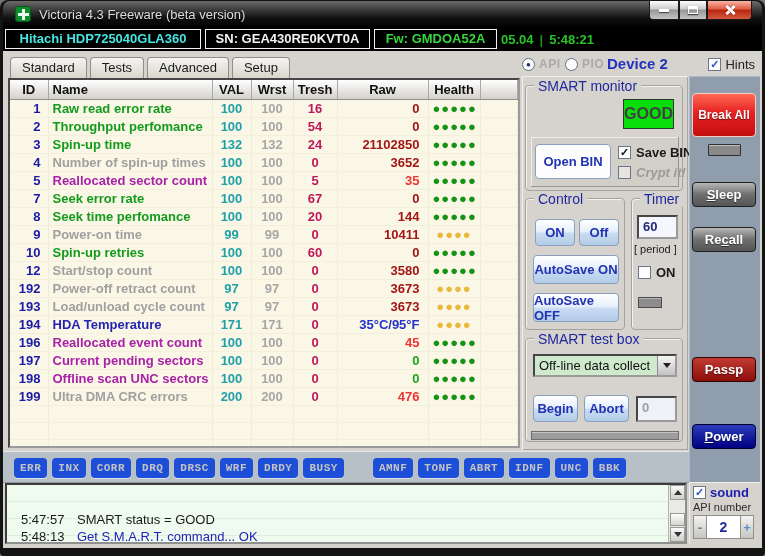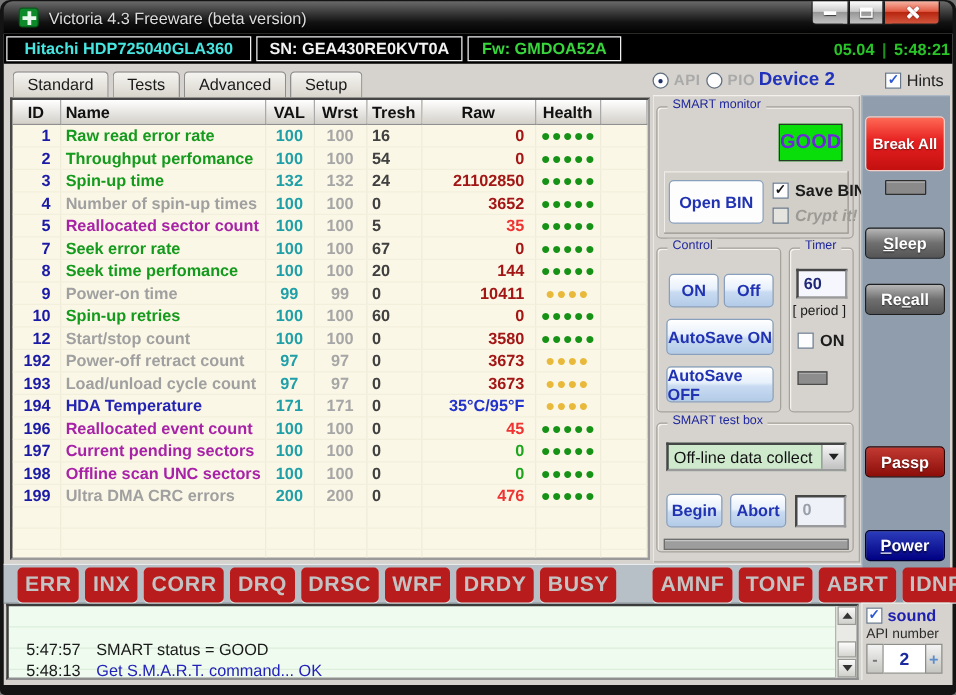--- a/index.html
+++ b/index.html
@@ -24,21 +24,21 @@
   .wbtn.close i::after{transform:rotate(-45deg);}
   
   .client{position:relative;width:759px;height:521px;background:#d6d3ce;}
   
   .infobar{position:absolute;left:0;top:0;width:759px;height:24px;background:#000;display:flex;align-items:center;padding:0 2px;font-weight:bold;font-size:13px;}
   .ibox{border:1px solid #f2f2f2;background:#000;height:20px;line-height:18px;text-align:center;margin-right:4px;white-space:nowrap;overflow:hidden;}
   .ib-model{width:196px;color:#46e5e0;}
   .ib-serial{width:165px;color:#f2f2f2;}
   .ib-fw{width:123px;color:#38d53c;}
   .ib-cap{width:175px;color:#e8e23c;}
-  .ib-time{flex:1;color:#28c428;border:none;display:flex;align-items:center;justify-content:flex-end;gap:6px;}
+  .ib-time{flex:1;color:#28c428;border:none;display:flex;align-items:center;justify-content:flex-start;gap:6px;}
   .ib-time .sep{color:#1d8f1d;}
   
   .tabrow{position:absolute;left:0;top:24px;width:759px;height:27px;}
   .tabs{position:absolute;left:7px;bottom:0;display:flex;align-items:flex-end;}
   .tab{height:21px;line-height:20px;padding:0 11px;font-size:13px;color:#1a1a1a;background:linear-gradient(180deg,#f5f4f0,#d8d5cc);border:1px solid #8e8e8e;border-bottom:none;border-radius:4px 4px 0 0;margin-right:3px;}
   .tab.active{height:25px;line-height:24px;font-weight:bold;background:linear-gradient(180deg,#fdfdfc,#e9e6df);position:relative;z-index:2;}
   .trr{position:absolute;top:6px;display:flex;align-items:center;gap:4px;}
   .radio{width:13px;height:13px;border-radius:50%;background:#fdfdfd;border:1px solid #5f6e7e;display:inline-block;text-align:center;line-height:12px;font-size:8px;color:#20306a;}
   .rlabel{color:#a9a9a9;font-size:12px;font-weight:bold;letter-spacing:.5px;}
   .device{color:#2233bb;font-size:15px;font-weight:bold;}
@@ -48,38 +48,38 @@
   .hlabel{font-size:13px;color:#222;}
   
   .grid{position:absolute;left:5px;top:51px;width:512px;height:370px;border:2px inset #9a9a9a;background:#fbf7e6;overflow:hidden;}
   table.sg{border-collapse:collapse;table-layout:fixed;width:100%;padding-left:40px;}
   table.sg th{height:19px;background:linear-gradient(180deg,#ffffff,#d3d0c9);border-right:1px solid #aaa;border-bottom:1px solid #8f8f8f;font-size:13px;color:#111;padding:0 4px;white-space:nowrap;overflow:hidden;}
   table.sg td{height:17px;line-height:17px;font-size:13px;font-weight:bold;padding:0 4px;white-space:nowrap;overflow:hidden;border-bottom:1px solid #f3efdd;border-right:1px solid #f0ecda;}
   col.w-id{width:38px}col.w-name{width:164px}col.w-val{width:39px}col.w-wrst{width:42px}col.w-tresh{width:44px}col.w-raw{width:91px}col.w-health{width:52px}col.w-x{width:auto}
   .c-id{text-align:right;color:#1a1aa6;padding-right:7px!important;}
   .c-val{text-align:center;color:#1f9fa8;}
   .c-wrst{text-align:center;color:#a6a6a6;}
-  .c-tresh{color:#404040;}
+  .c-tresh{text-align:center;color:#be185d;}
   .c-raw{text-align:right;padding-right:8px!important;}
   .c-health{text-align:center;font-size:11px;letter-spacing:1px;}
   .n-green{color:#149a1d}.n-gray{color:#a0a0a0}.n-purple{color:#a722a7}.n-navy{color:#2424b4}
   .r-maroon{color:#a31616}.r-red{color:#ef3333}.r-green{color:#1da51d}.r-blue{color:#2233cc}
   .d-green{color:#169316}.d-yellow{color:#e9b93c}
   th.h-name,td.c-name{text-align:left;}
   
   .monitor{position:absolute;left:519px;top:49px;width:166px;height:374px;background:#d6d3ce;box-shadow:inset 1px 1px 0 #f2f0ec,inset -1px -1px 0 #a9a6a0;}
   .group{position:absolute;border:1px solid #a5a29b;border-radius:4px;box-shadow:inset 1px 1px 0 #f4f2ee;}
-  .glabel{position:absolute;top:-8px;left:8px;background:#d6d3ce;padding:0 4px;color:#1f279d;font-size:10px;white-space:nowrap;}
+  .glabel{position:absolute;top:-8px;left:8px;background:#d6d3ce;padding:0 4px;color:#1f279d;font-size:14px;white-space:nowrap;}
   .g1{left:3px;top:9px;width:158px;height:106px;}
   .g2{left:3px;top:122px;width:100px;height:132px;}
   .g3{left:109px;top:122px;width:52px;height:132px;}
   .g4{left:3px;top:262px;width:158px;height:104px;}
   .btn{position:absolute;background:linear-gradient(180deg,#ffffff,#e7f0fb 45%,#c9dbf2 55%,#b3cbe7);border:1px solid #88a0bd;border-radius:4px;color:#2133b2;font-weight:bold;font-size:13px;display:flex;align-items:center;justify-content:center;font-family:"Liberation Sans",sans-serif;}
   .btn-getsmart{left:9px;top:13px;width:80px;height:30px;border:1px solid #3a66c8;box-shadow:0 0 0 1px #7fa4e0;}
-  .good{position:absolute;left:97px;top:13px;width:51px;height:30px;background:#0ade0a;border:1px solid #2a3a2a;color:#6d28d9;font-weight:bold;font-size:16px;display:flex;align-items:center;justify-content:center;}
+  .good{position:absolute;left:97px;top:13px;width:51px;height:30px;background:#0ade0a;border:1px solid #2a3a2a;color:#404040;font-weight:bold;font-size:16px;display:flex;align-items:center;justify-content:center;}
   .subpanel{position:absolute;left:5px;top:51px;width:148px;height:50px;background:#d2cfc9;box-shadow:inset -1px -1px 0 #98958f,inset 1px 1px 0 #efede9;}
   .btn-openbin{left:9px;top:58px;width:76px;height:35px;background:#fdfdfd;}
   .cbrow{position:absolute;display:flex;align-items:center;gap:5px;font-size:13px;font-weight:bold;color:#1c1c1c;white-space:nowrap;}
   .cb-savebin{left:92px;top:59px;}
   .cb-crypt{left:92px;top:79px;color:#9c9a94;font-style:italic;}
   .btn-on{left:9px;top:20px;width:40px;height:27px;}
   .btn-off{left:53px;top:20px;width:40px;height:27px;}
   .btn-ason{left:7px;top:56px;width:86px;height:29px;}
   .btn-asoff{left:7px;top:94px;width:86px;height:29px;}
   .field{position:absolute;border:2px inset #9a9a9a;background:#f6f6ff;font-size:13px;font-weight:bold;color:#202878;padding:2px 4px;line-height:16px;}
@@ -102,21 +102,21 @@
   .sb-ind{position:absolute;left:19px;top:68px;width:33px;height:12px;background:#8a8a8a;border:1px solid #2e2e2e;box-shadow:inset 0 1px 0 #c0c0c0;border-radius:1px;}
   .sb-sleep{top:106px;height:25px;background:linear-gradient(180deg,#b7b7b7,#6f6f6f 50%,#555);border:1px solid #1f1f1f;}
   .sb-recall{top:151px;height:25px;background:linear-gradient(180deg,#b7b7b7,#6f6f6f 50%,#555);border:1px solid #1f1f1f;}
   .sb-passp{top:281px;height:25px;background:linear-gradient(180deg,#c23a32,#8c0d09);border:1px solid #2e0300;}
   .sb-power{top:348px;height:25px;background:linear-gradient(180deg,#2b3cba,#000082);border:1px solid #000030;}
   .sbtn u{text-decoration:underline;}
   
   .ledrow{position:absolute;left:0;top:424px;width:686px;height:32px;background:#b7bfc7;border-top:1px solid #e9e9e9;box-shadow:inset 0 -1px 0 #8d959d;display:flex;align-items:center;padding-left:11px;}
   .ledgrp{display:flex;gap:5px;}
   .ledgrp.g2nd{margin-left:29px;}
-  .led{background:#b91c1c;color:#c3c3c3;font-size:17px;font-weight:bold;padding:4px 6px;border-radius:4px;letter-spacing:.5px;box-shadow:0 1px 0 #dde2e6;}
+  .led{background:#1d4ed8;color:#c3c3c3;font-size:11px;font-weight:bold;padding:4px 6px;border-radius:4px;letter-spacing:.5px;box-shadow:0 1px 0 #dde2e6;font-family:Liberation Mono, monospace;}
   
   .logpanel{position:absolute;left:2px;top:456px;width:682px;height:61px;border:2px inset #8f8f8f;background:#eefbee;}
   .loglines{position:absolute;left:0;top:0;right:17px;bottom:0;overflow:hidden;}
   .logline{height:17px;line-height:17px;font-size:13px;border-bottom:1px solid #ddeedd;white-space:nowrap;}
   .logtime{display:inline-block;margin-left:14px;width:48px;color:#1a1a1a;margin-top:26px;}
   .logmsg{margin-left:8px;}
   .lm-black{color:#1a1a1a;}
   .lm-blue{color:#2222bb;}
   .vsb{position:absolute;right:0;top:0;bottom:0;width:17px;background:#e9e9e6;border-left:1px solid #b5b5b0;}
   .vsb .sbbtn{position:absolute;left:1px;width:15px;height:15px;background:linear-gradient(180deg,#fafafa,#cfcfcb);border:1px solid #9a9a95;display:flex;align-items:center;justify-content:center;}

